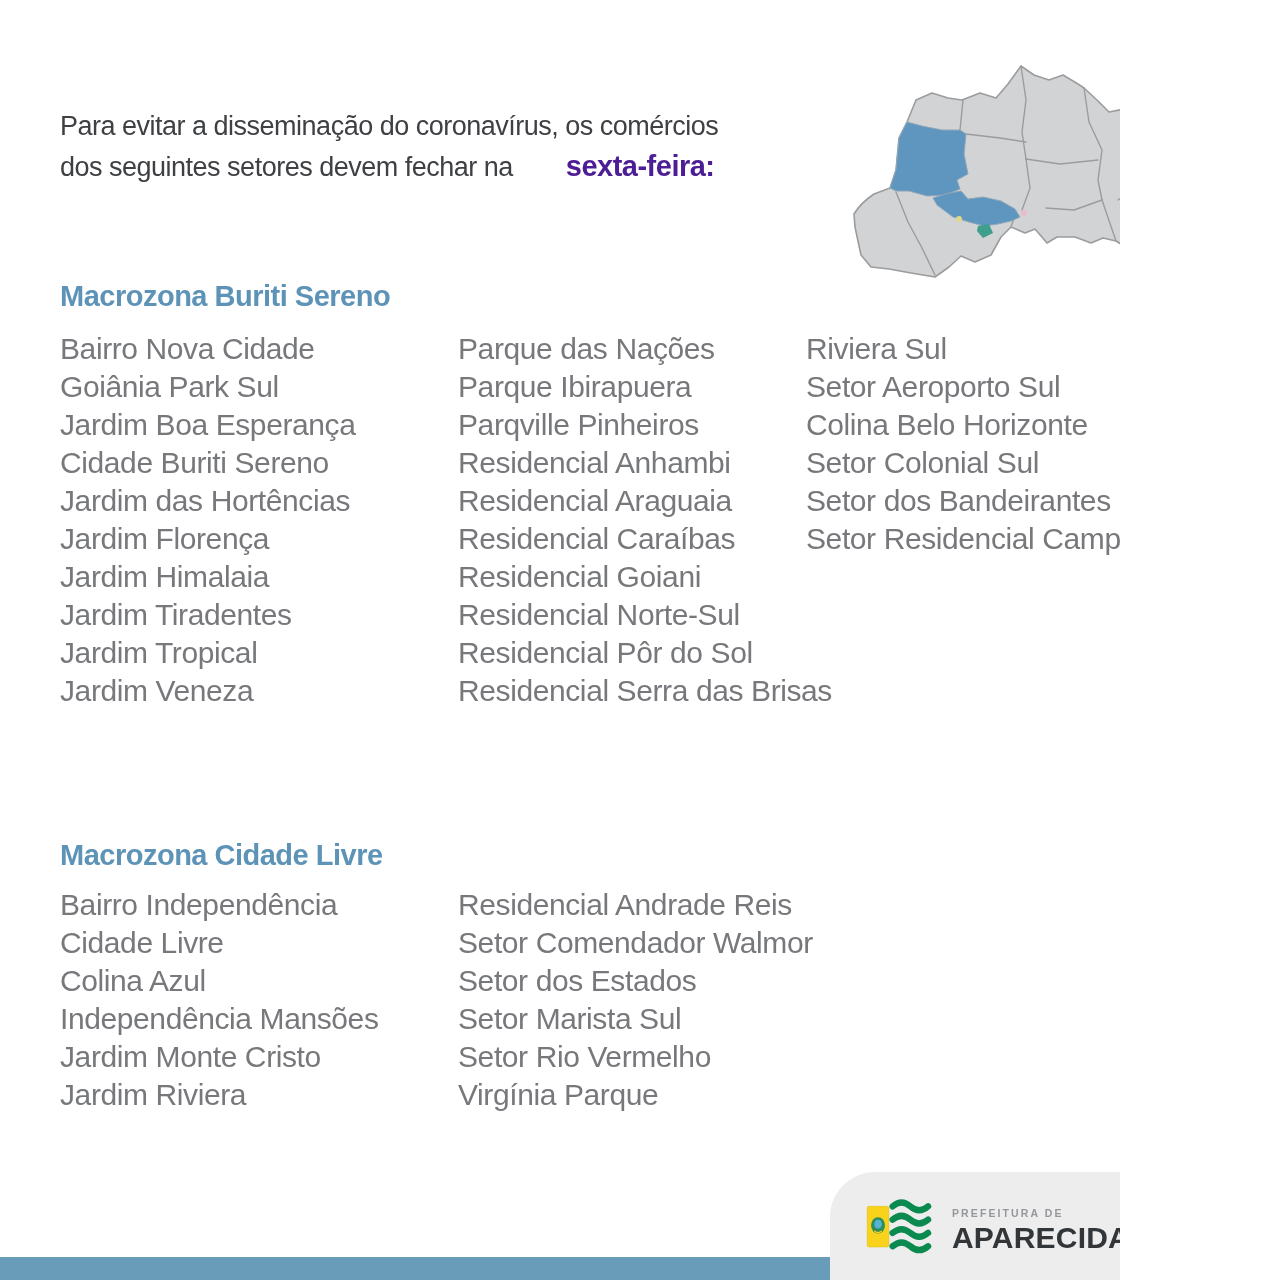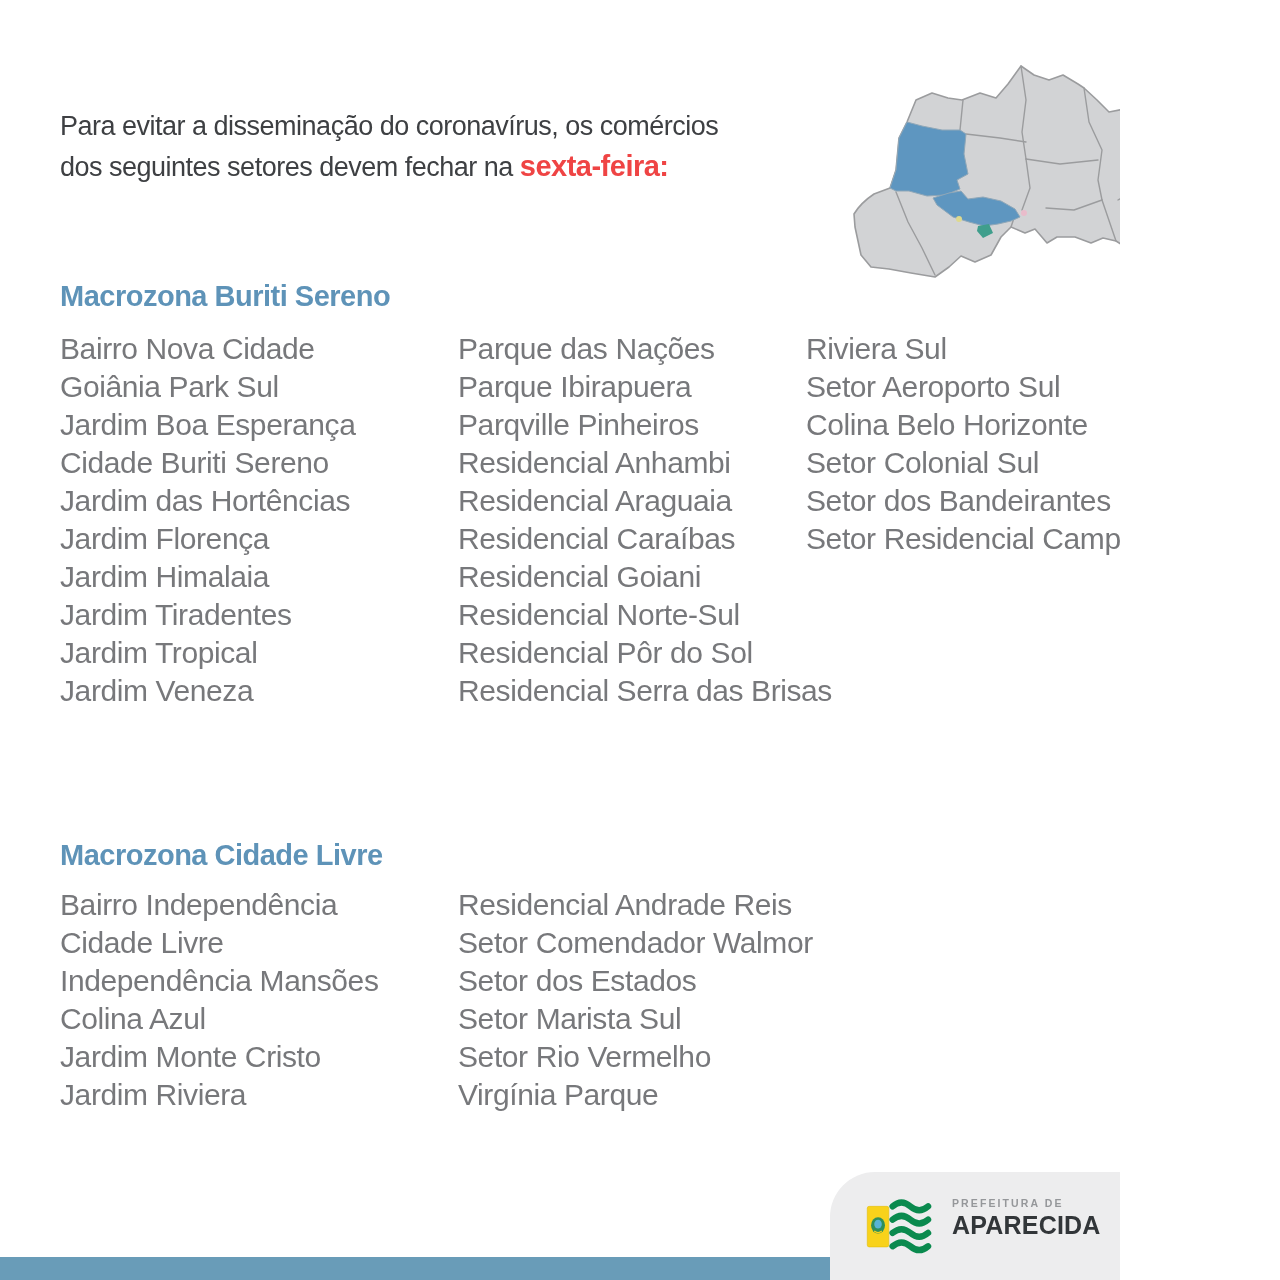--- a/index.html
+++ b/index.html
@@ -21,22 +21,23 @@
     top: 106px;
     width: 760px;
     font-size: 27px;
     line-height: 40px;
     letter-spacing: -0.5px;
     color: #3e4043;
   }
   .intro strong {
     font-weight: 900;
     font-size: 29px;
-    color: #ef4444;
+    color: #4c1d95;
     letter-spacing: -0.5px;
+    margin-left: 46px;
   }
 
   
   .map {
     position: absolute;
     left: 850px;
     top: 42px;
     width: 420px;
     height: 260px;
   }
@@ -90,33 +91,33 @@
     bottom: 0;
     width: 290px;
     height: 108px;
     background: #ededee;
     border-top-left-radius: 45px;
     z-index: 2;
     display: flex;
     align-items: center;
     padding-left: 36px;
   }
-  .logo { display: flex; align-items: flex-start; }
+  .logo { display: flex; align-items: flex-end; }
   .flag-icon { width: 76px; height: 58px; flex: 0 0 auto; }
   .logo-text { display: flex; flex-direction: column; margin-left: 10px; }
   .logo-top {
     font-size: 10.5px;
     letter-spacing: 2.1px;
     color: #95979a;
     font-weight: bold;
     margin-bottom: 2px;
     white-space: nowrap;
   }
   .logo-bottom {
-    font-size: 25px;
+    font-size: 30px;
     font-weight: 800;
     color: #323639;
     letter-spacing: 0.2px;
     white-space: nowrap;
   }
 </style>
 </head>
 <body>
 
 <div class="page">
@@ -183,22 +184,22 @@
       <div class="list-item">Colina Belo Horizonte</div>
       <div class="list-item">Setor Colonial Sul</div>
       <div class="list-item">Setor dos Bandeirantes</div>
       <div class="list-item">Setor Residencial Campos Elísios</div>
     </div>
 
   <h2 class="zone-title zone2-title">Macrozona Cidade Livre</h2>
   <div class="col col-1 zone2-col">
       <div class="list-item">Bairro Independência</div>
       <div class="list-item">Cidade Livre</div>
+      <div class="list-item">Colina Azul</div>
       <div class="list-item">Independência Mansões</div>
-      <div class="list-item">Colina Azul</div>
       <div class="list-item">Jardim Monte Cristo</div>
       <div class="list-item">Jardim Riviera</div>
     </div>
   <div class="col col-2 zone2-col">
       <div class="list-item">Residencial Andrade Reis</div>
       <div class="list-item">Setor Comendador Walmor</div>
       <div class="list-item">Setor dos Estados</div>
       <div class="list-item">Setor Marista Sul</div>
       <div class="list-item">Setor Rio Vermelho</div>
       <div class="list-item">Virgínia Parque</div>

